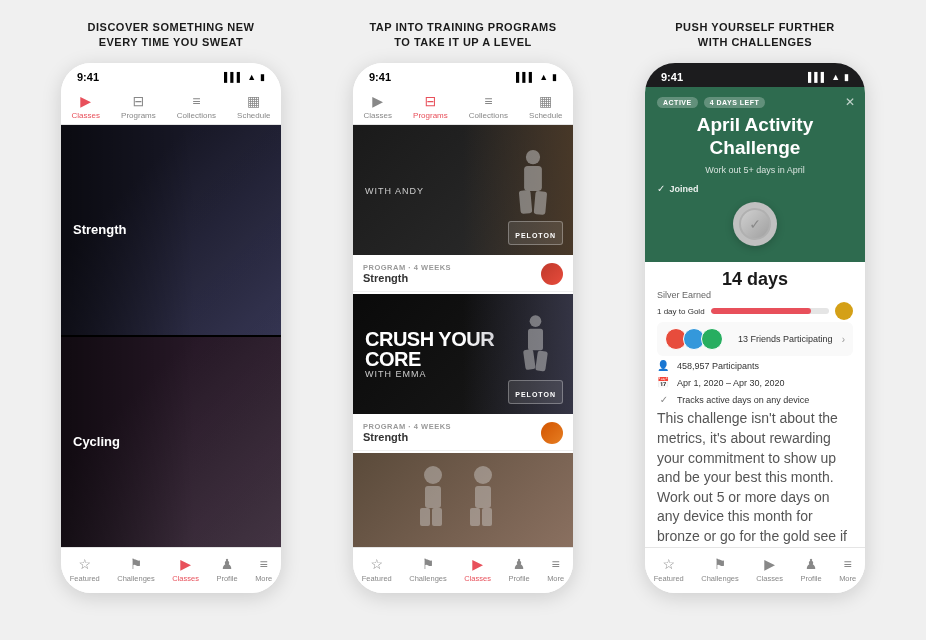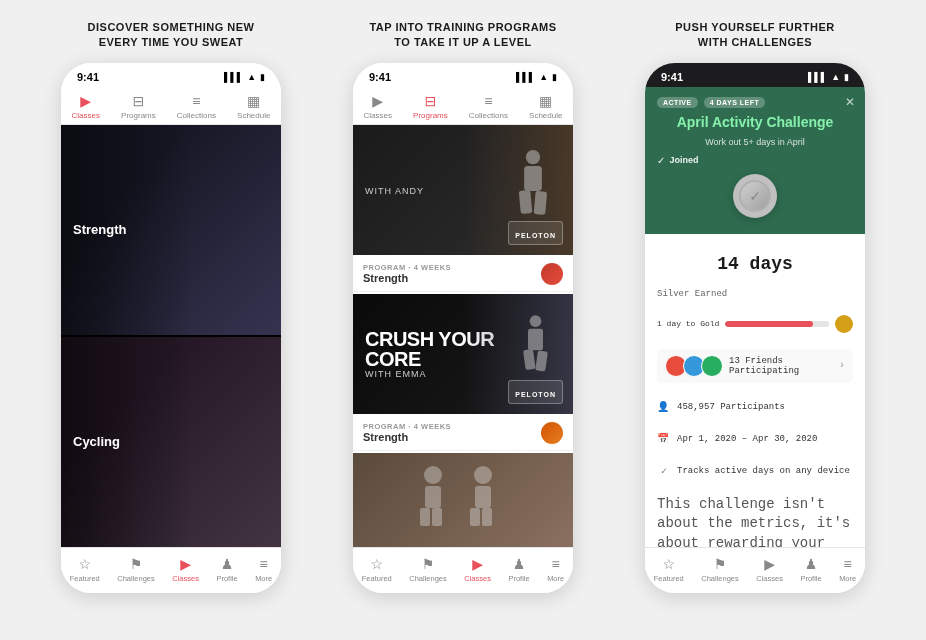--- a/index.html
+++ b/index.html
@@ -323,22 +323,22 @@
     }
     .close-btn {
       position: absolute;
       top: 8px;
       right: 10px;
       color: rgba(255,255,255,0.7);
       font-size: 12px;
       cursor: pointer;
     }
     .challenge-title {
-      color: #86efac;
-      font-size: 14px;
+      color: #ffffff;
+      font-size: 19px;
       font-weight: 700;
       text-align: center;
       line-height: 1.2;
     }
     .challenge-subtitle {
       color: rgba(255,255,255,0.8);
       font-size: 9px;
       text-align: right;
       margin-top: 6px;
     }
@@ -380,26 +380,25 @@
       justify-content: center;
     }
     .medal-check {
       color: #888;
       font-size: 14px;
     }
 
     .challenge-body {
       flex: 1;
       overflow: hidden;
-      padding: 21px 12px;
-      display: flex;
-      flex-direction: column;
-      gap: 16px;
+      padding: 8px 12px;
+      display: flex;
+      flex-direction: column;
+      gap: 2px;
       background: #fff;
-      font-family: Liberation Mono, monospace;
     }
     .days-earned {
       text-align: center;
       font-size: 18px;
       font-weight: 700;
       color: #1a1a1a;
       line-height: 1;
     }
     .days-label {
       text-align: left;

